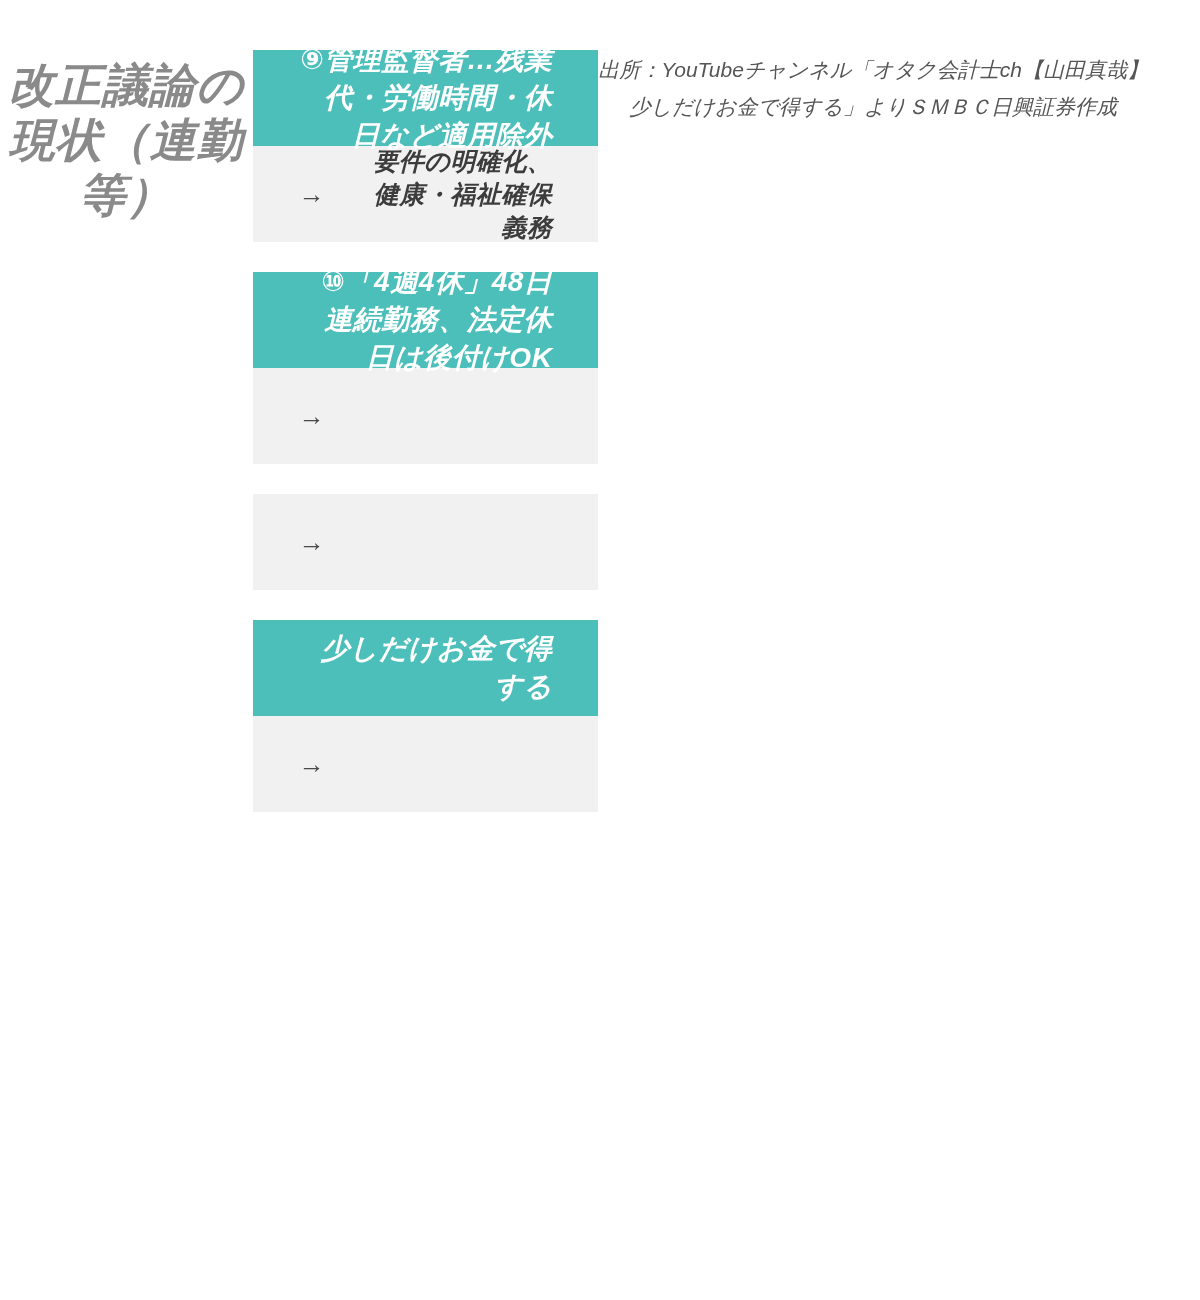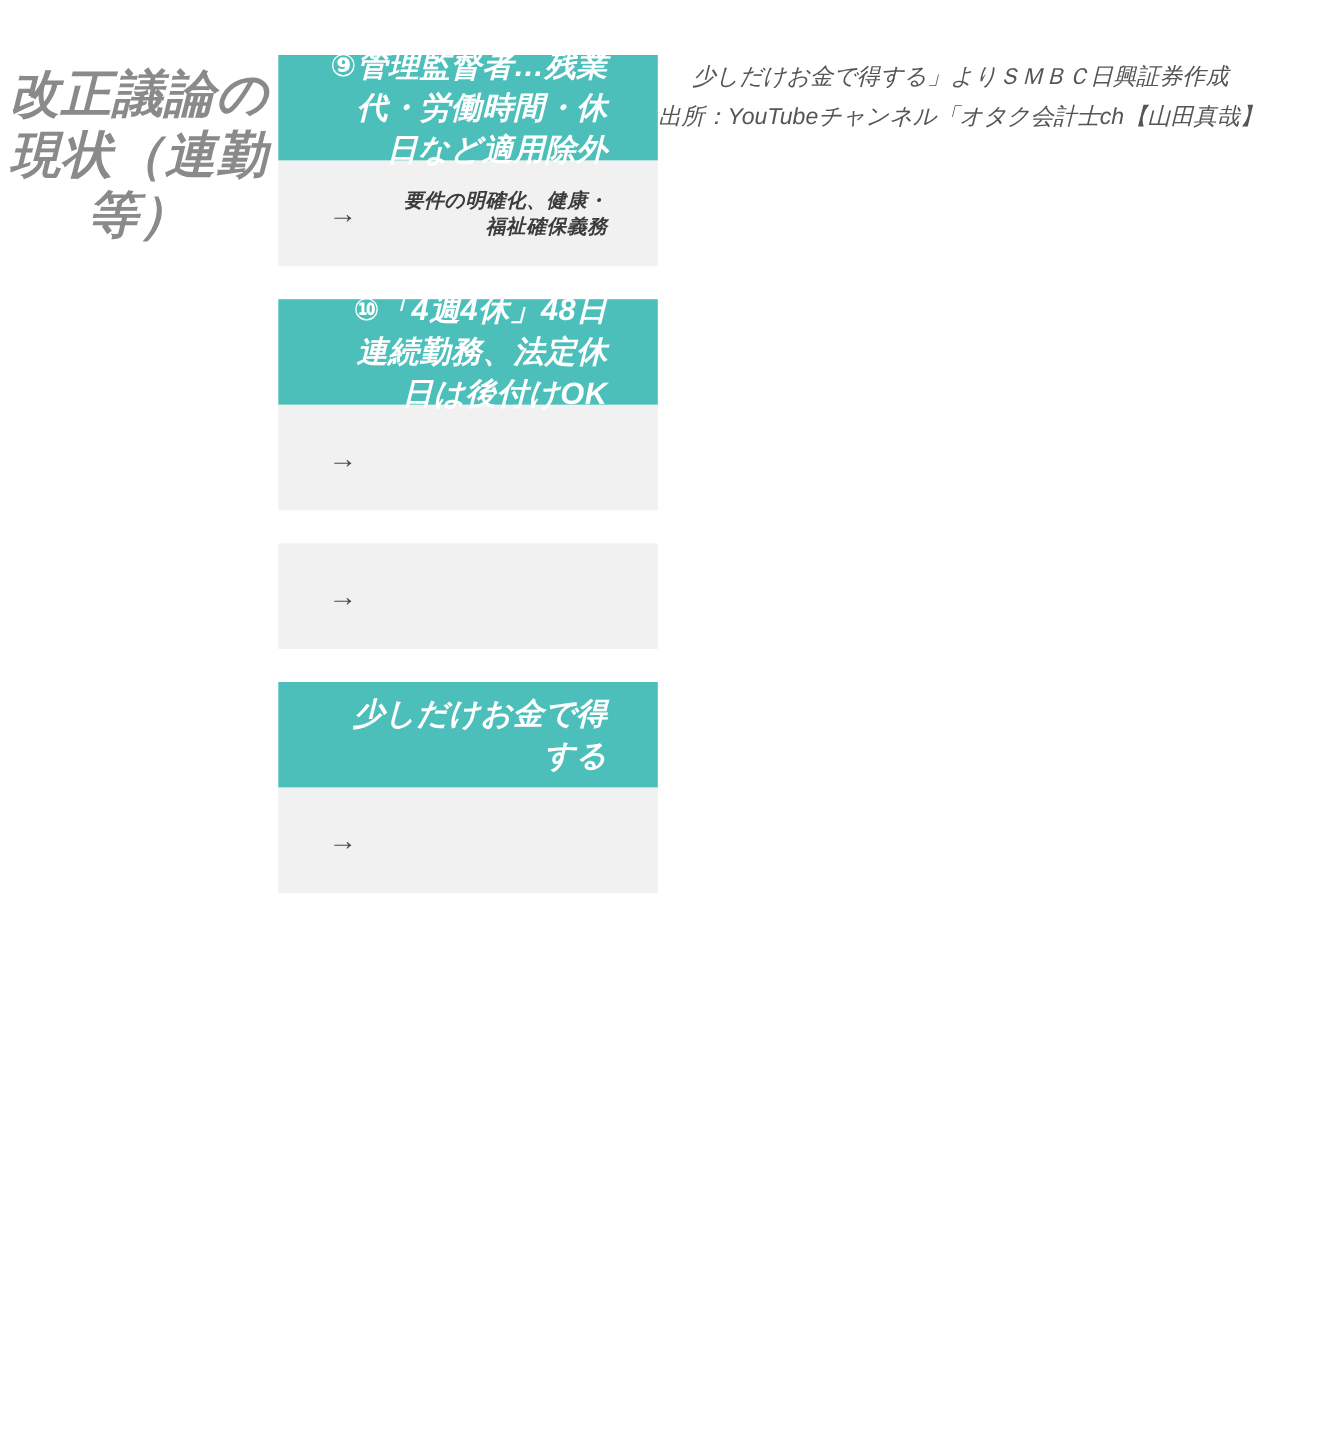--- a/index.html
+++ b/index.html
@@ -64,21 +64,21 @@
     padding: 0 46px;
     box-sizing: border-box;
   }
   .arrow {
     font-size: 26px;
     color: #4a4a4a;
     margin-right: 26px;
     line-height: 1;
   }
   .body-text {
-    font-size: 18px;
+    font-size: 25px;
     font-weight: bold;
     color: #3c3c3c;
     letter-spacing: 0.5px;
   }
   .source {
     margin-top: 52px;
     text-align: center;
     font-size: 21px;
     color: #555555;
     line-height: 1.75;
@@ -120,17 +120,17 @@
     <div class="section">
       <div class="section-header">少しだけお金で得する</div>
       <div class="section-body">
         <span class="arrow">→</span>
       </div>
     </div>
 
   </div>
 
   <div class="source">
+    <div>出所：YouTubeチャンネル「オタク会計士ch【山田真哉】</div>
     <div>少しだけお金で得する」よりＳＭＢＣ日興証券作成</div>
-    <div>出所：YouTubeチャンネル「オタク会計士ch【山田真哉】</div>
   </div>
 
 </div>
 
 </body></html>

